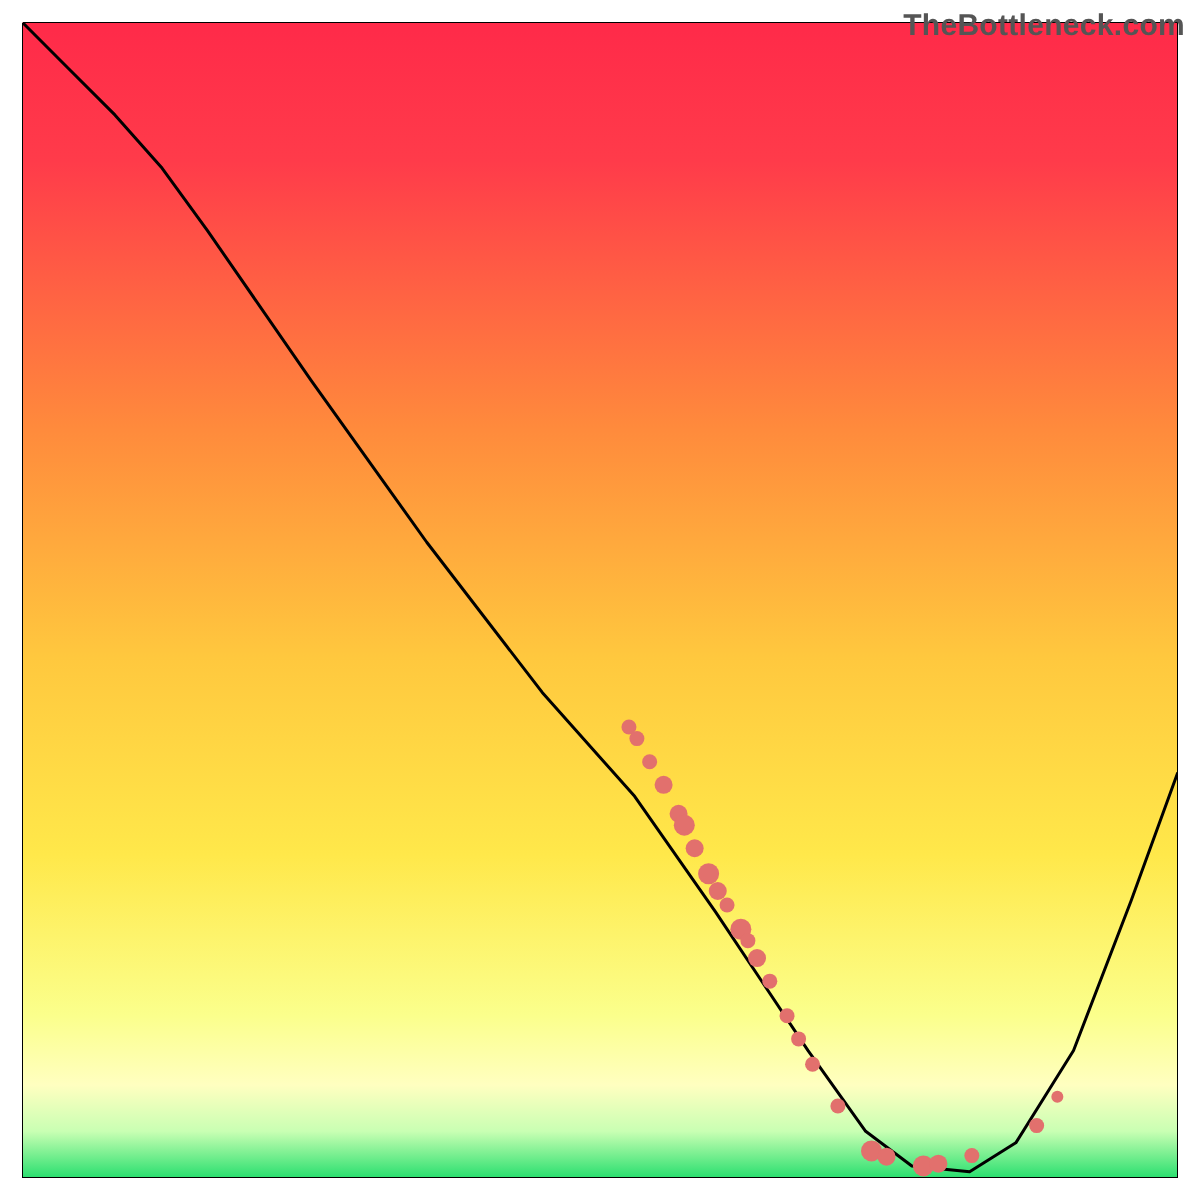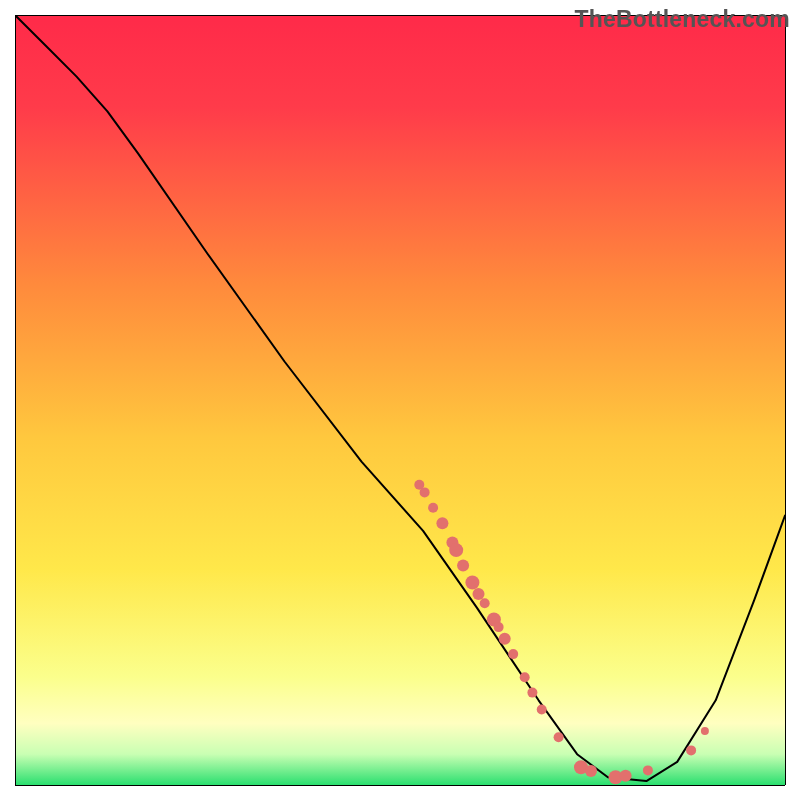--- a/index.html
+++ b/index.html
@@ -12,21 +12,21 @@
   }
   .chart-wrap {
     position: relative;
     width: 800px;
     height: 800px;
   }
   .watermark {
     position: absolute;
     top: 6px;
     right: 10px;
-    font-size: 23px;
+    font-size: 20px;
     font-weight: 600;
     color: #555;
     letter-spacing: 0.2px;
     z-index: 3;
   }
   svg.plot {
     position: absolute;
     left: 0;
     top: 0;
     width: 800px;

